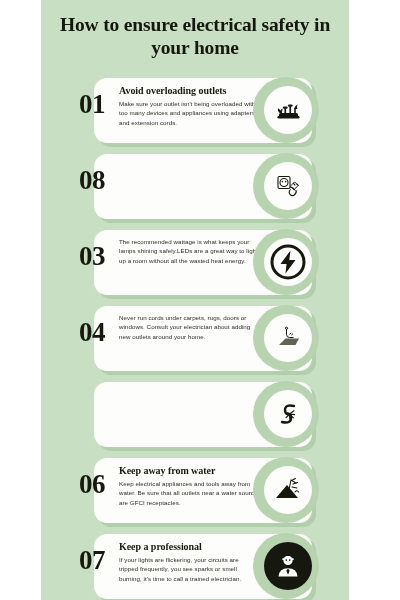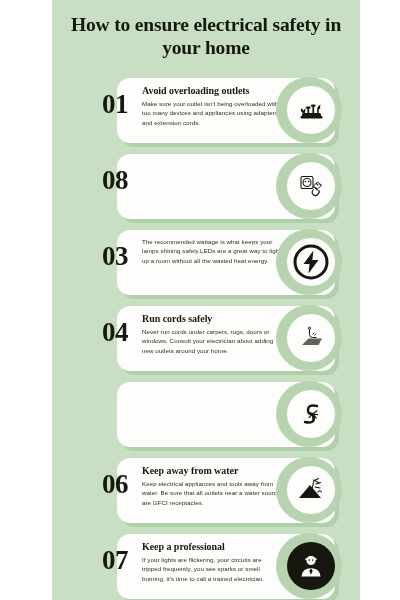--- a/index.html
+++ b/index.html
@@ -7,21 +7,21 @@
     padding: 0;
     width: 400px;
     height: 600px;
     background: #ffffff;
     font-family: "Liberation Sans", sans-serif;
     overflow: hidden;
   }
 
   #poster {
     position: absolute;
-    left: 52px;
+    left: 41px;
     top: 0;
     width: 308px;
     height: 600px;
     background: #c9dfc3;
     overflow: hidden;
   }
 
   #title {
     margin: 0;
     padding: 14px 16px 0 16px;
@@ -38,21 +38,20 @@
     position: absolute;
     left: 0;
     top: 78px;
     width: 308px;
   }
 
   .card {
     position: relative;
     height: 67px;
     margin-bottom: 9px;
-    margin-left: 12px;
   }
 
   .card-shadow {
     position: absolute;
     left: 57px;
     top: 4px;
     width: 218px;
     height: 65px;
     background: #b2cfab;
     border-radius: 13px;
@@ -207,21 +206,20 @@
           <path d="M21.5 7.5 L11.5 21 h6 l-1 9.5 L26.5 17 h-6.2z" fill="#16180f"></path>
         </svg>
       </div>
     </div>
 
     <div class="card">
       <div class="card-shadow"></div>
       <div class="card-body"></div>
       <div class="card-num">04</div>
       <div class="card-text">
-        <p class="card-heading">Run cords safely</p>
         <p class="card-desc">Never run cords under carpets, rugs, doors or windows. Consult your electrician about adding new outlets around your home.</p>
       </div>
       <div class="icon-halo"></div>
       <div class="icon-disc">
         <svg width="30" height="30" viewBox="0 0 30 30">
           <path d="M6 22 L12.5 15.5 L26 15.5 L22.5 22 Z" fill="#5f6456"></path>
           <g fill="none" stroke="#16180f" stroke-width="1">
             <path d="M13.5 6 v5.5 q0 3 3 3 h4"></path>
             <circle cx="13.5" cy="5.2" r="1.1"></circle>
             <path d="M16.6 11.4 l1.6 -1.6 M18.4 12.2 l1.6 -1.6"></path>

